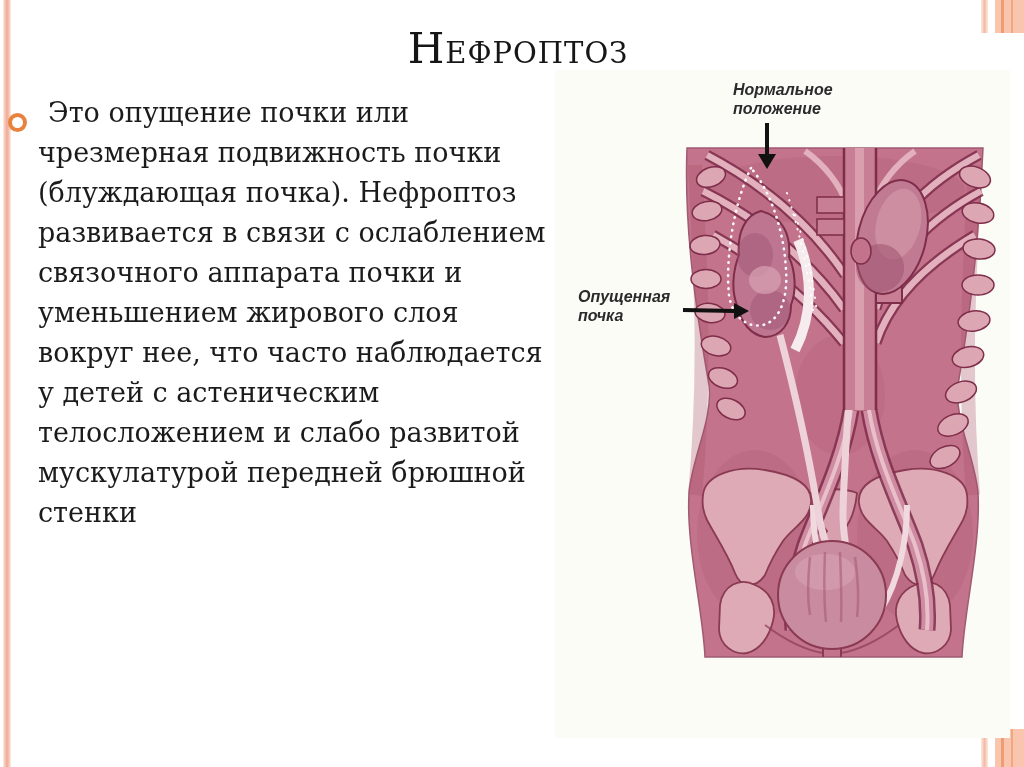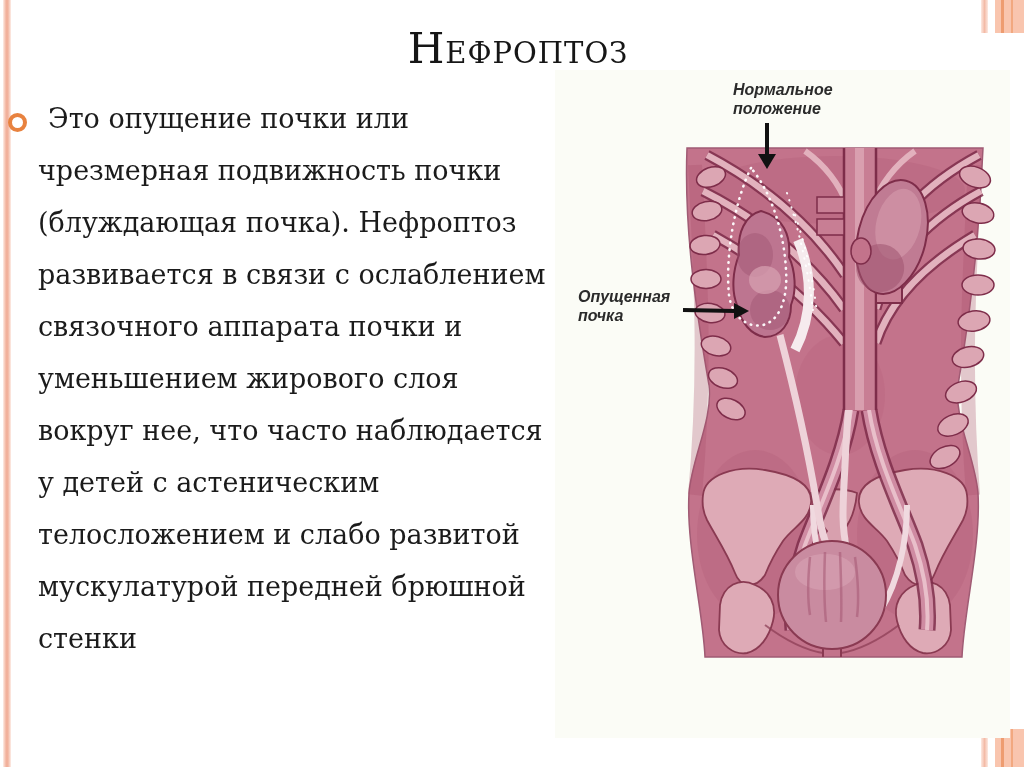--- a/index.html
+++ b/index.html
@@ -17,21 +17,21 @@
   .corner.tr{left:981px;top:0;width:43px;height:33px;}
   .corner.br{left:981px;bottom:0;width:43px;height:38px;}
   
   .title{position:absolute;left:8px;top:24px;width:940px;text-align:center;
     font-size:42px;font-variant:small-caps;font-variant-caps:small-caps;
     letter-spacing:1px;color:#161616;margin-left:40px;}
   
   .bullet{position:absolute;left:8px;top:113px;width:11px;height:11px;
     border:4px solid #e8823f;border-radius:50%;background:transparent;}
   .body-text{position:absolute;left:38px;top:93px;width:620px;
-    font-size:27px;line-height:52px;color:#1b1b1b;white-space:pre-line;text-indent:10px;}
+    font-size:27px;line-height:40px;color:#1b1b1b;white-space:pre-line;text-indent:10px;}
   .body-text::first-line{}
   
   .anatomy{position:absolute;left:555px;top:65px;}
   .label-text{font-family:"Liberation Sans", sans-serif;font-style:italic;font-weight:bold;
     font-size:16px;fill:#2b2b2b;}
 </style>
 </head>
 <body>
 
 <div class="slide">

